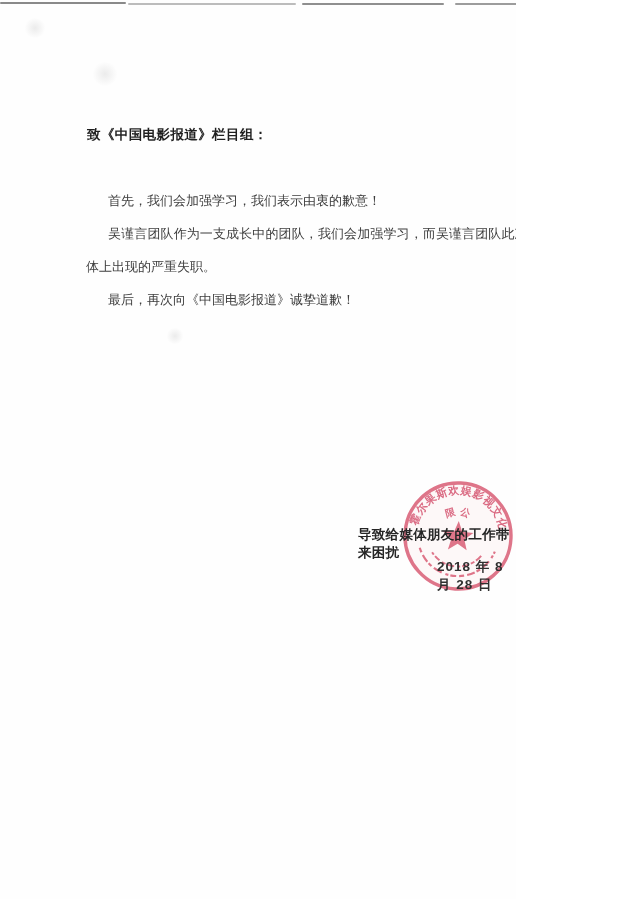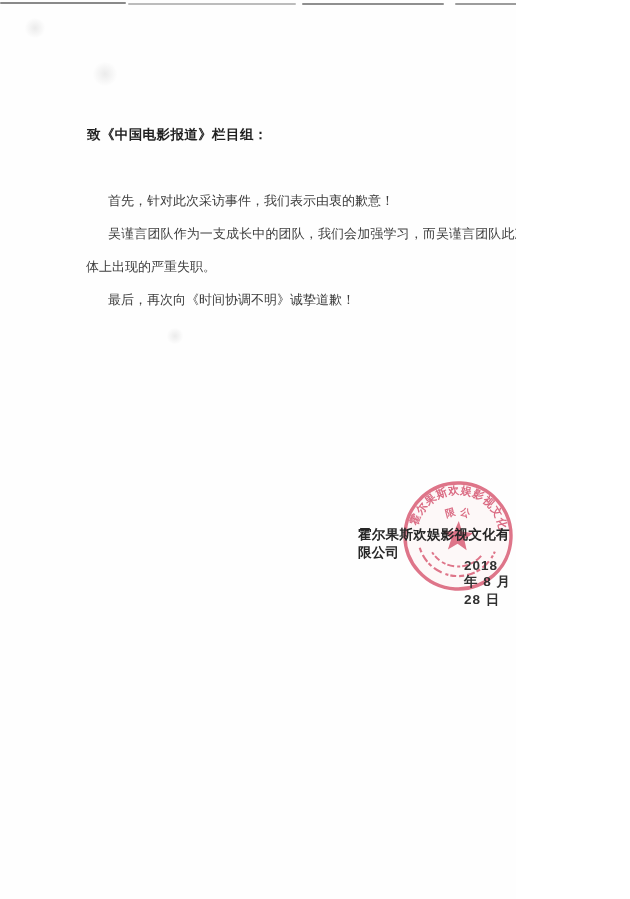--- a/index.html
+++ b/index.html
@@ -28,21 +28,20 @@
   .body-text p{margin:0;text-indent:1.7em;}
   .sig-company{
     position:absolute;left:358px;top:526px;
     font-size:13.5px;font-weight:bold;color:#262626;letter-spacing:.3px;
     z-index:3;
   }
   .sig-date{
     position:absolute;left:437px;top:558px;
     font-size:13.5px;font-weight:bold;color:#303030;letter-spacing:1px;
     z-index:3;
-    margin-left:27px;
   }
   
   .seal{position:absolute;left:388px;top:464px;z-index:2;opacity:.92;}
   
   .watermark{
     position:absolute;left:506px;top:861px;
     display:flex;align-items:center;gap:4px;
     color:#d9d9d9;
   }
   .watermark .handle{font-size:21px;font-weight:bold;letter-spacing:1px;}
@@ -60,26 +59,26 @@
   <div class="edge-right"></div>
   <div class="edge-right-dark"></div>
   <div class="smudge" style="left:24px;top:18px;width:22px;height:20px;"></div>
   <div class="smudge" style="left:92px;top:62px;width:26px;height:24px;"></div>
   <div class="smudge" style="left:166px;top:328px;width:18px;height:16px;"></div>
   <div class="smudge" style="left:558px;top:196px;width:16px;height:14px;"></div>
 
   <div class="salutation">致《中国电影报道》栏目组：</div>
 
   <div class="body-text">
-    <p>首先，针对此次采访事件，我们表示由衷的歉意！</p>
+    <p>首先，我们会加强学习，我们表示由衷的歉意！</p>
     <p>吴谨言团队作为一支成长中的团队，我们会加强学习，而吴谨言团队此次在沟通媒体上出现的严重失职。</p>
-    <p>最后，再次向《时间协调不明》诚挚道歉！</p>
+    <p>最后，再次向《中国电影报道》诚挚道歉！</p>
   </div>
 
-  <div class="sig-company">霍尔果斯欢娱影视文化有限公司</div>
+  <div class="sig-company">导致给媒体朋友的工作带来困扰</div>
   <div class="sig-date">2018 年 8 月 28 日</div>
 
   <svg class="seal" width="140" height="145" viewBox="0 0 140 145">
     <g transform="rotate(3 70 72)">
       <defs>
         <path id="arcTop" d="M 28.9 63.3 A 42 42 0 0 1 111.1 63.3"></path>
         <path id="arcInner" d="M 53.9 58.5 A 21 21 0 0 1 86.1 58.5"></path>
       </defs>
       <circle cx="70" cy="72" r="53" fill="rgba(238,160,172,0.08)" stroke="#dc6a80" stroke-width="3.4"></circle>
       <text font-size="11" font-weight="bold" fill="#d8607a" letter-spacing="0.6" font-family="Liberation Sans, DejaVu Sans, sans-serif">

